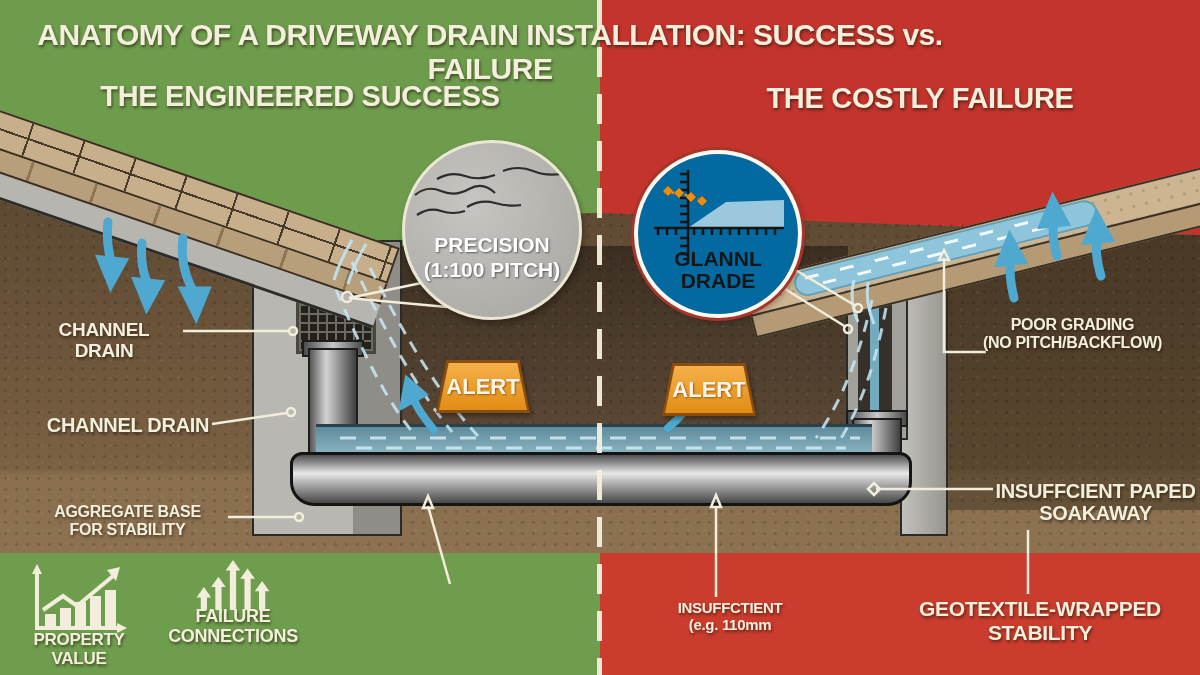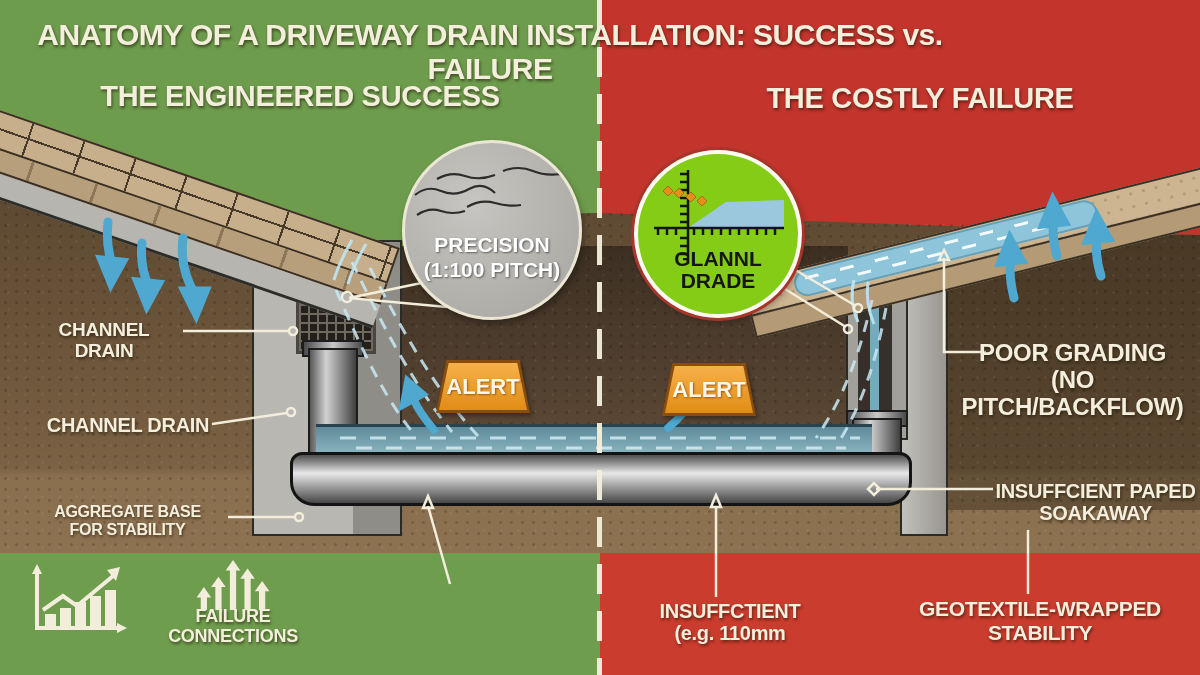--- a/index.html
+++ b/index.html
@@ -68,21 +68,21 @@
     text-shadow:1px 2px 3px rgba(30,20,5,.6);letter-spacing:-.3px;line-height:1.12;z-index:5;}
   .title{left:0;top:18px;width:980px;font-size:30px;letter-spacing:-.5px;}
   .heading{font-size:29px;}
   
   .callout{position:absolute;border-radius:50%;z-index:5;}
   .callout-precision{left:402px;top:140px;width:174px;height:174px;overflow:hidden;
     background:radial-gradient(circle at 38% 35%,#c6c5c1,#a5a49f);border:3px solid #ece7d4;
     box-shadow:2px 4px 6px rgba(0,0,0,.3);}
   .callout-precision .txt{position:absolute;top:52%;left:0;width:100%;font-size:21px;color:#fff;
     font-weight:bold;text-align:center;white-space:pre-line;text-shadow:1px 1px 2px rgba(0,0,0,.5);line-height:1.15;}
-  .callout-chart{left:634px;top:150px;width:160px;height:160px;background:#84cc16;border:4px solid #fdfaf0;
+  .callout-chart{left:634px;top:150px;width:160px;height:160px;background:#0369a1;border:4px solid #fdfaf0;
     box-shadow:0 0 0 3px #a8352c,2px 4px 6px rgba(0,0,0,.3);}
   .callout-chart .txt{position:absolute;top:59%;left:0;width:100%;font-size:21px;color:#161616;
     font-weight:bold;text-align:center;white-space:pre-line;line-height:1.05;}
   
   .alert{position:absolute;width:94px;height:53px;z-index:5;filter:drop-shadow(2px 3px 2px rgba(0,0,0,.35));}
   .alert .outer{position:absolute;inset:0;background:#8a4d0e;clip-path:polygon(11% 0,89% 0,100% 100%,0 100%);}
   .alert .inner{position:absolute;inset:3px;background:linear-gradient(180deg,#f6b04a,#e08d15);
     clip-path:polygon(11% 0,89% 0,100% 100%,0 100%);}
   .alert .txt{position:absolute;inset:0;display:flex;align-items:center;justify-content:center;
     color:#fdf6e8;font-weight:bold;font-size:22px;text-shadow:1px 1px 2px #9c5c10;}
@@ -269,45 +269,46 @@
     <div class="outer"></div>
       <div class="inner"></div>
     <div class="txt">ALERT</div>
   </div>
 
   <div class="lbl" style="left:28px;top:319px;width:152px;font-size:19px;">CHANNEL DRAIN</div>
   <div class="lbl" style="left:46px;top:414px;width:164px;font-size:20px;">CHANNEL DRAIN</div>
   <div class="lbl" style="left:20px;top:503px;width:215px;font-size:16px;">AGGREGATE BASE
 FOR STABILITY</div>
 
-  <div class="lbl" style="left:950px;top:340px;width:245px;font-size:24px;">POOR GRADING
+  <div class="lbl" style="left:950px;top:316px;width:245px;font-size:16px;">POOR GRADING
 (NO PITCH/BACKFLOW)</div>
   <div class="lbl" style="left:988px;top:480px;width:215px;font-size:20px;">INSUFFCIENT PAPED
 SOAKAWAY</div>
-  <div class="lbl" style="left:625px;top:600px;width:210px;font-size:20px;">INSUFFCTIENT
+  <div class="lbl" style="left:625px;top:600px;width:210px;font-size:15px;">INSUFFCTIENT
 (e.g. 110mm</div>
   <div class="lbl" style="left:915px;top:597px;width:250px;font-size:21px;">GEOTEXTILE-WRAPPED
 STABILITY</div>
 
   <svg class="icon-svg" style="left:22px;top:562px;" width="112" height="78" viewBox="0 0 110 78">
     <g stroke="#f2eedb" stroke-width="4" fill="none">
       <path d="M14,8 V66 H98"></path>
     </g>
     <polygon points="9,12 19,12 14,2" fill="#f2eedb"></polygon>
     <polygon points="94,61 94,71 104,66" fill="#f2eedb"></polygon>
     <g fill="#f2eedb">
       <rect x="22" y="52" width="11" height="14"></rect>
         <rect x="37" y="46" width="11" height="20"></rect>
       <rect x="52" y="40" width="11" height="26"></rect>
         <rect x="67" y="34" width="11" height="32"></rect>
       <rect x="82" y="28" width="11" height="38"></rect>
     </g>
     <path d="M20,48 L40,34 L54,44 L90,14" stroke="#f2eedb" stroke-width="4" fill="none"></path>
     <polygon points="84,8 97,5 93,19" fill="#f2eedb"></polygon>
   </svg>
+  <div class="lbl" style="left:4px;top:630px;width:150px;font-size:17px;">PROPERTY VALUE</div>
 
   <svg class="icon-svg" style="left:188px;top:558px;" width="90" height="52" viewBox="0 0 70 50">
     <g fill="#f2eedb">
       <rect x="4" y="36" width="6" height="14"></rect>
         <polygon points="0,38 14,38 7,28"></polygon>
       <rect x="18" y="26" width="6" height="24"></rect>
         <polygon points="14,28 28,28 21,18"></polygon>
       <rect x="32" y="10" width="6" height="40"></rect>
         <polygon points="28,12 42,12 35,2"></polygon>
       <rect x="46" y="18" width="6" height="32"></rect>

